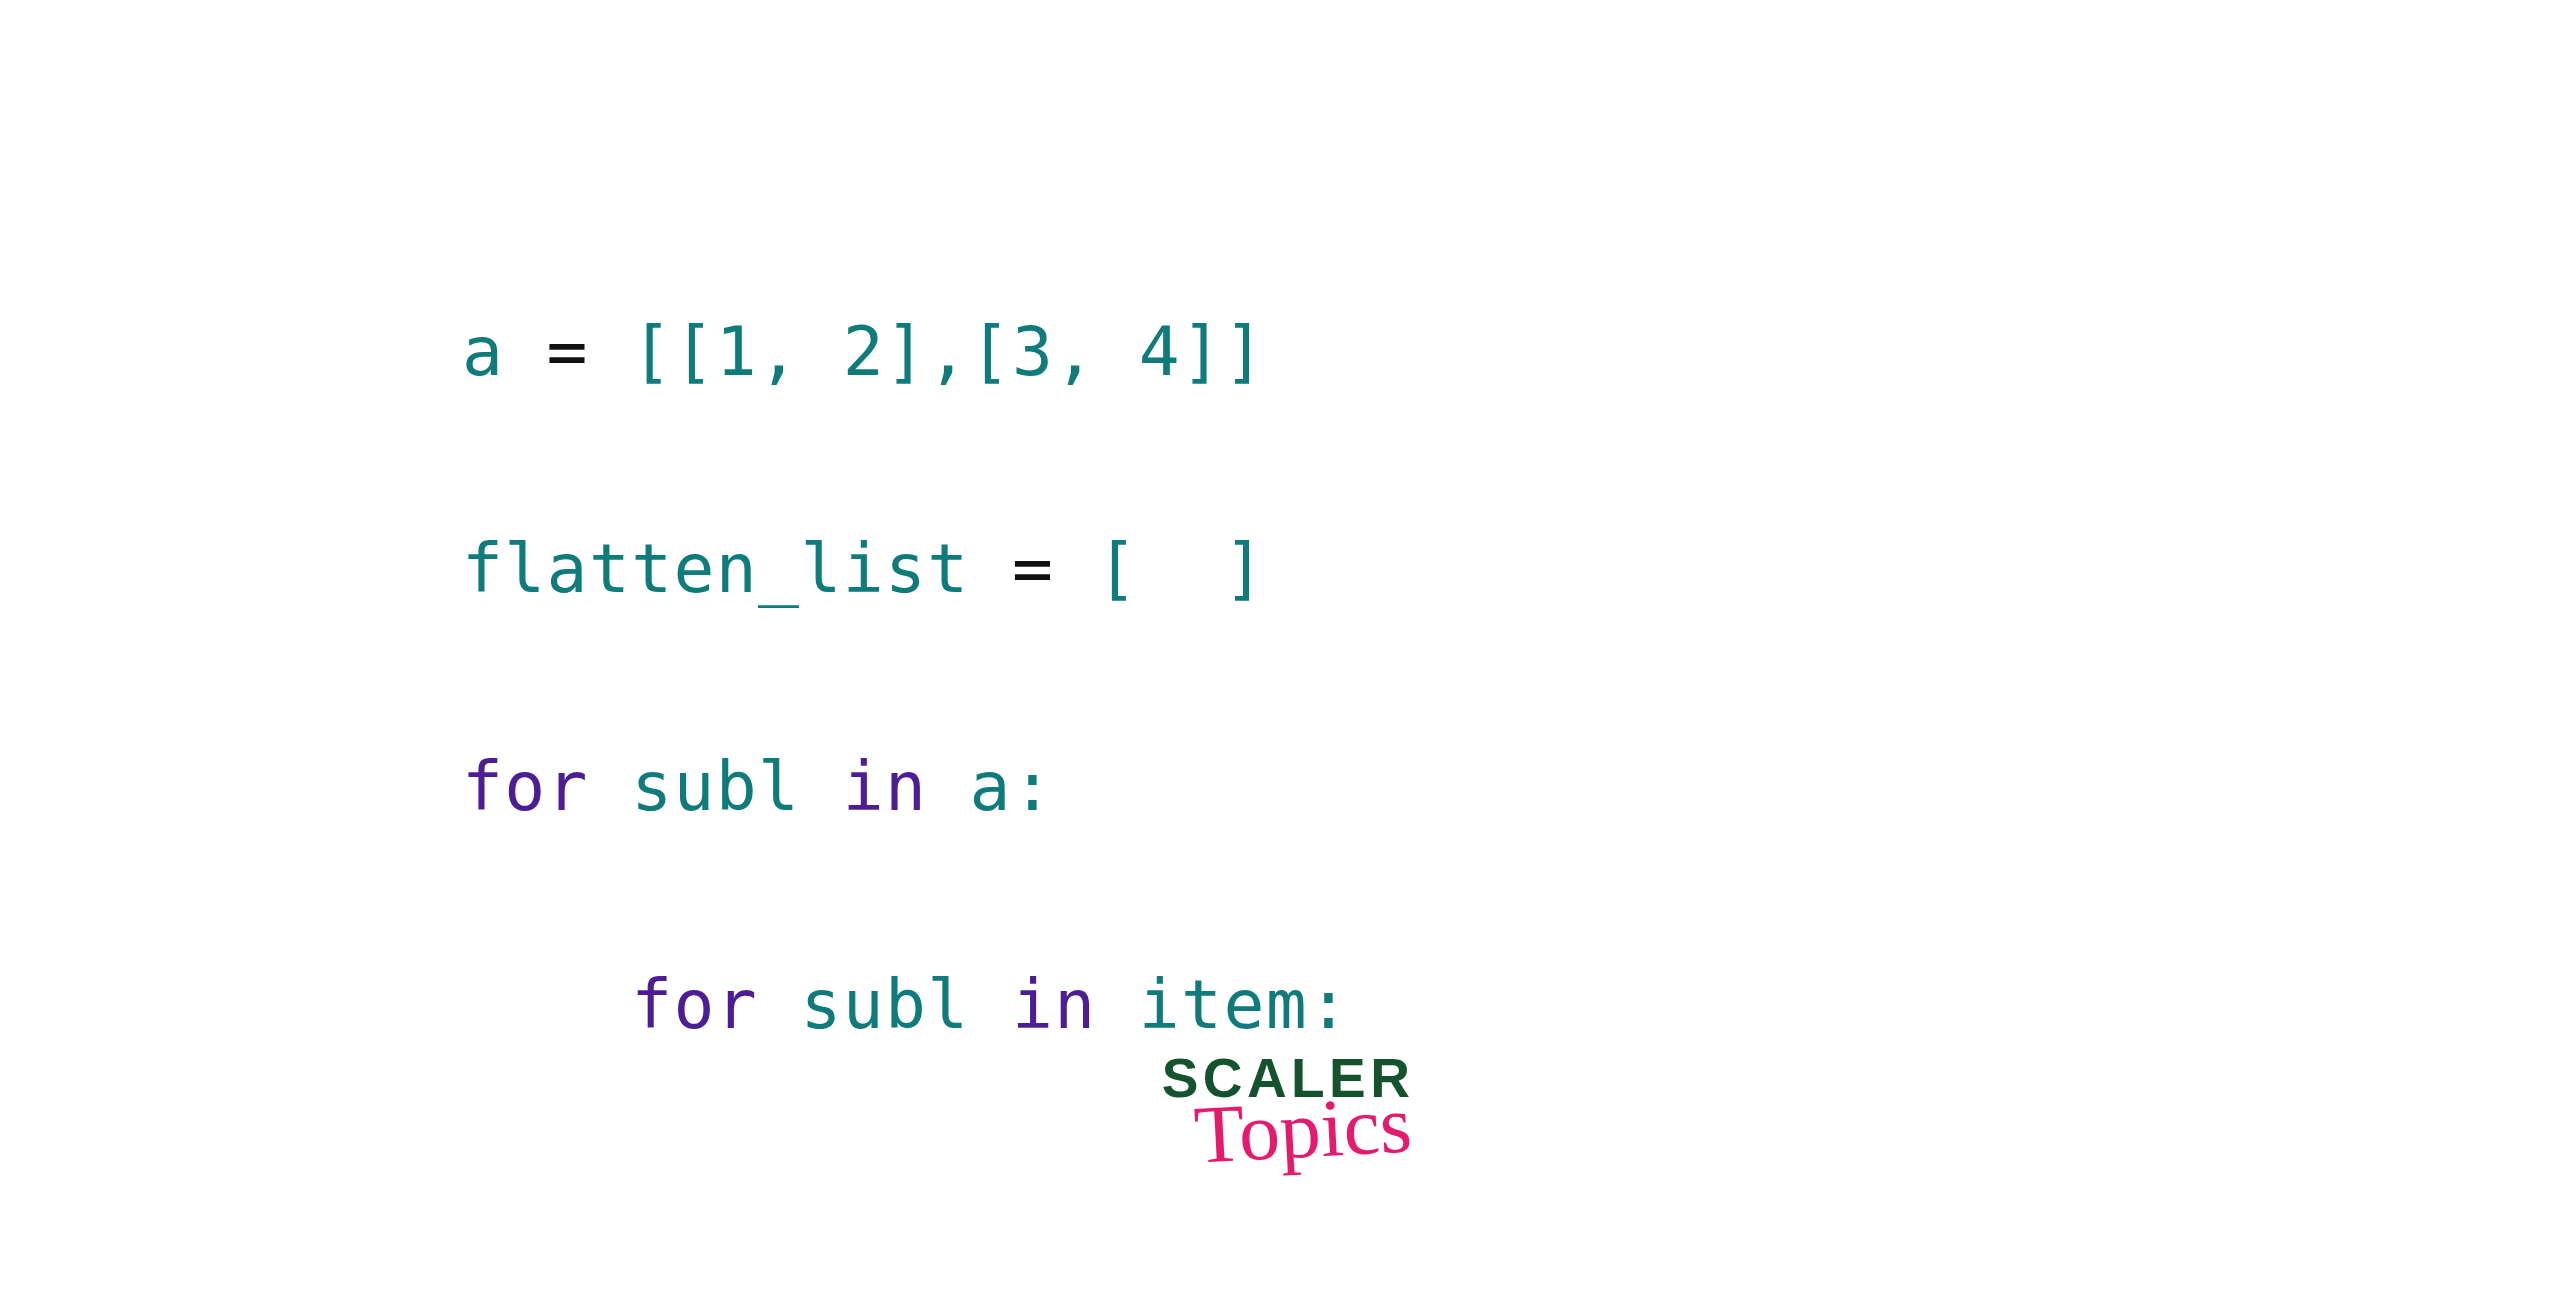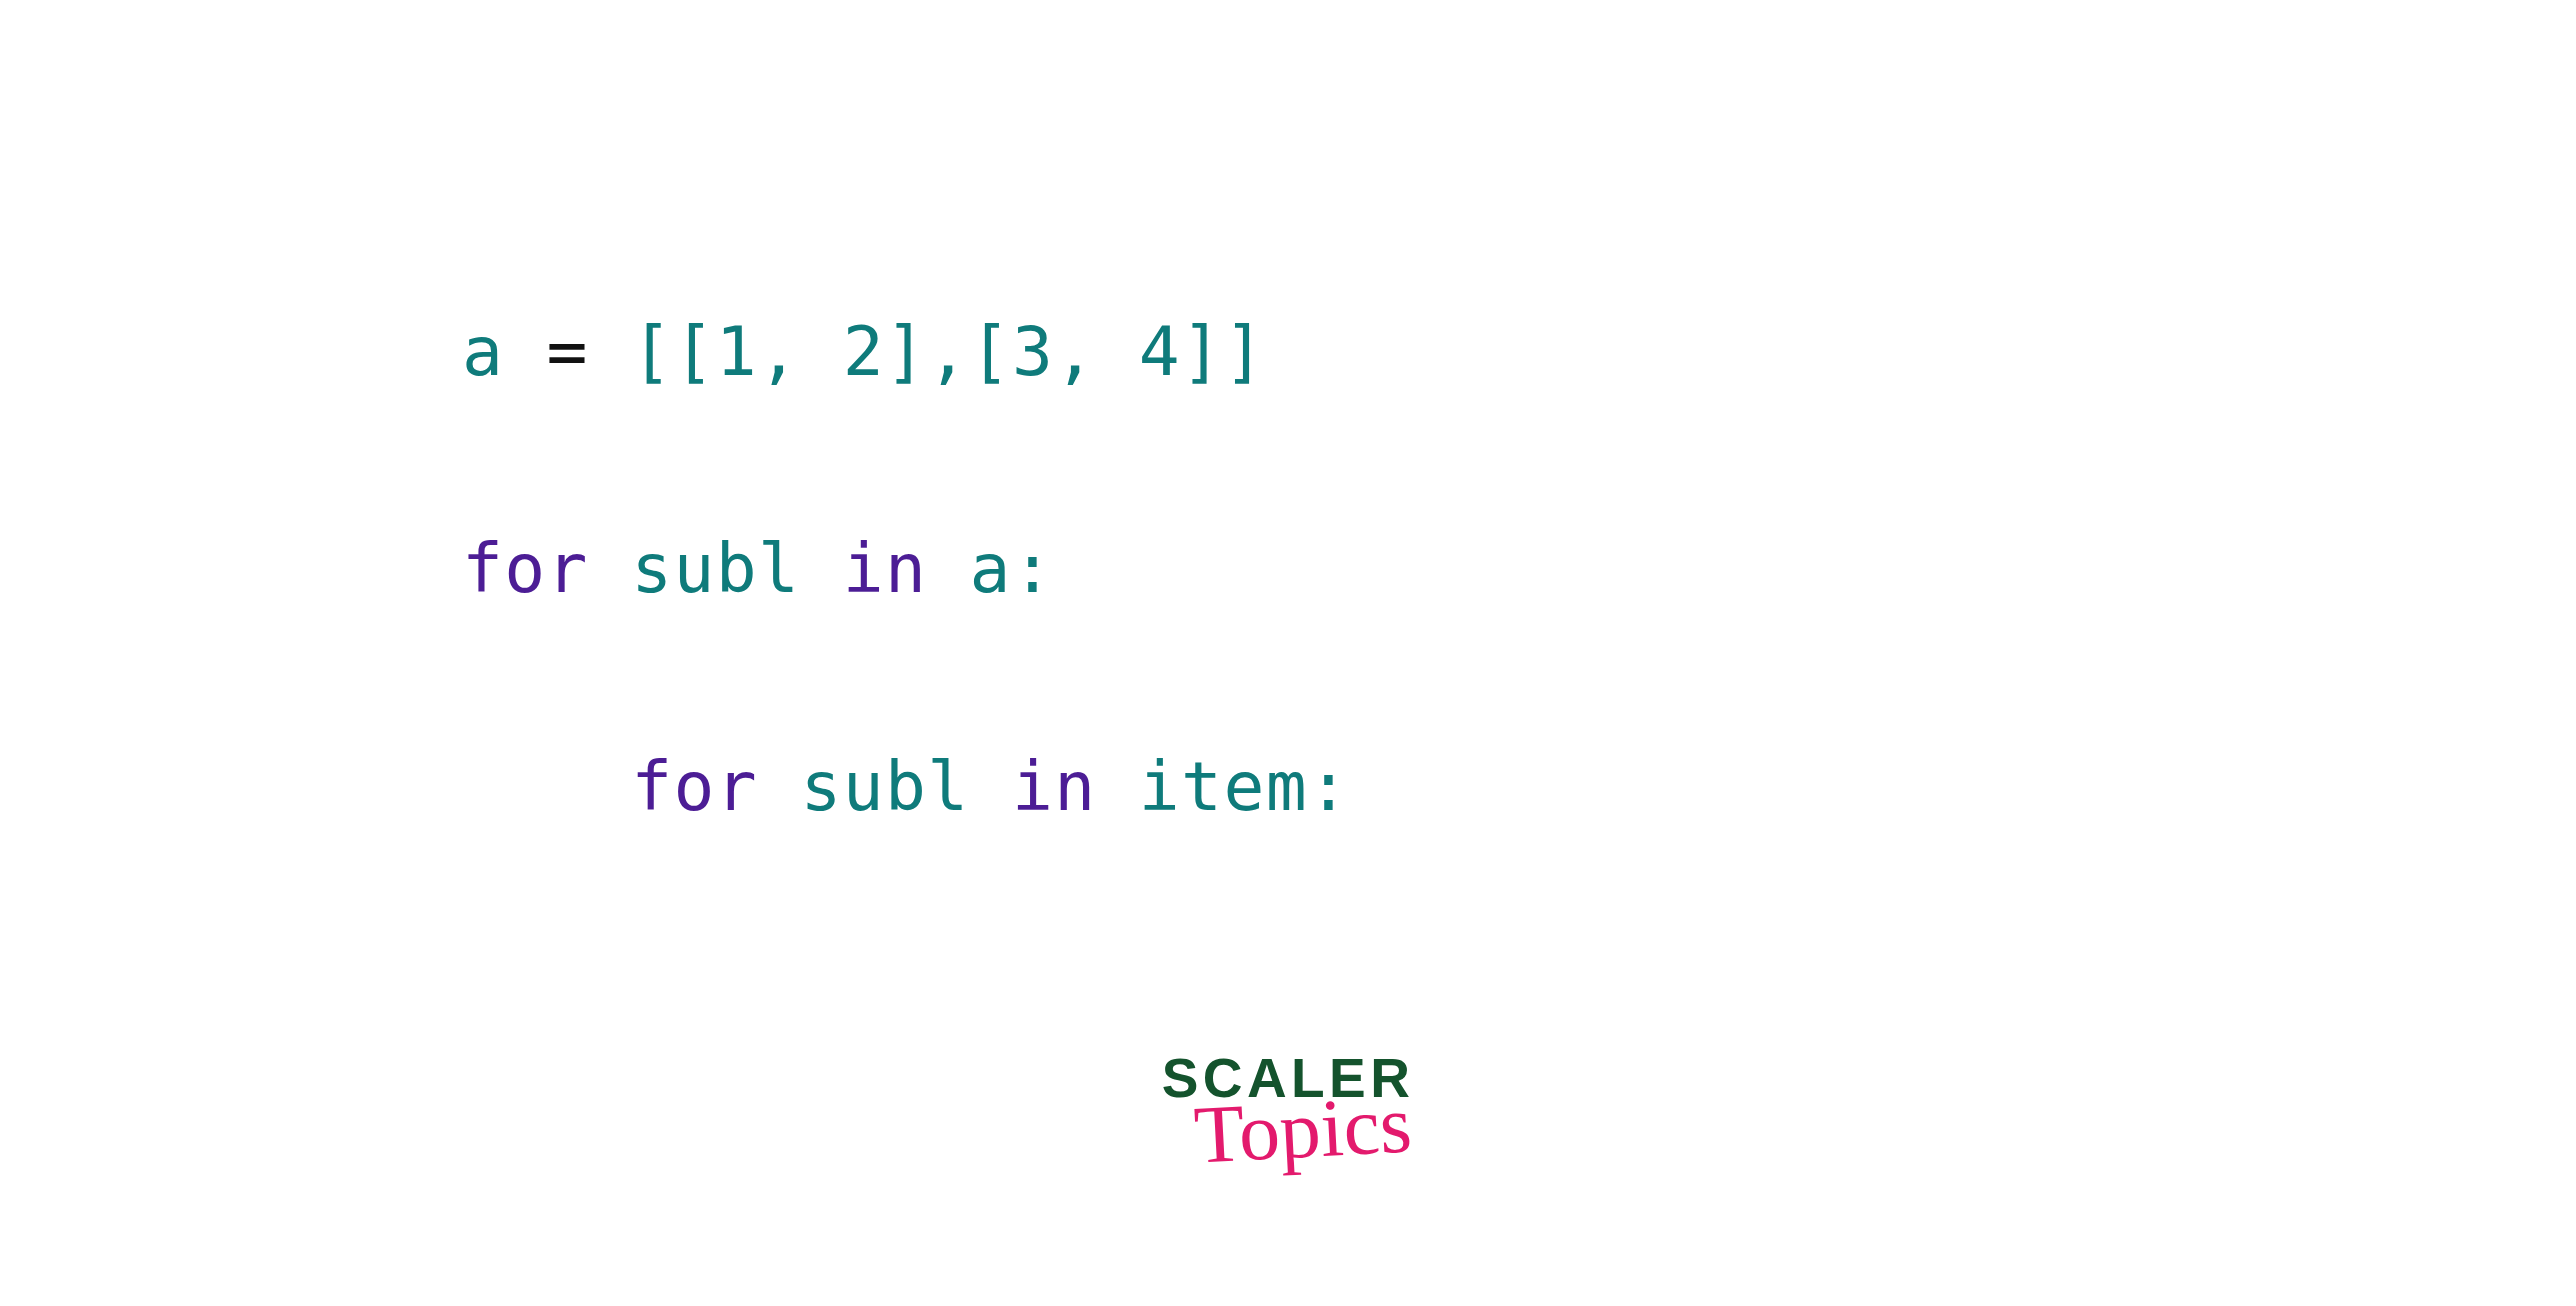--- a/index.html
+++ b/index.html
@@ -52,20 +52,21 @@
     line-height: 1;
   }
 </style>
 </head>
 <body>
 
 <div class="canvas">
 
   <div class="code">
 <div><span class="teal">a </span><span class="black">= </span><span class="teal">[[1, 2],[3, 4]]</span></div>
+<div><span class="teal">flatten_list </span><span class="black">= </span><span class="teal">[  ]</span></div>
 <div><span class="orange">for</span><span class="teal"> subl </span><span class="orange">in</span><span class="teal"> a:</span></div>
 <div><span>    </span><span class="orange">for</span><span class="teal"> subl </span><span class="orange">in</span><span class="teal"> item:</span></div>
 <div><span>        </span></div>
 
   </div>
 
   <div class="logo">
     <div class="logo-main">SCALER</div>
     <div class="logo-sub">Topics</div>
   </div>

